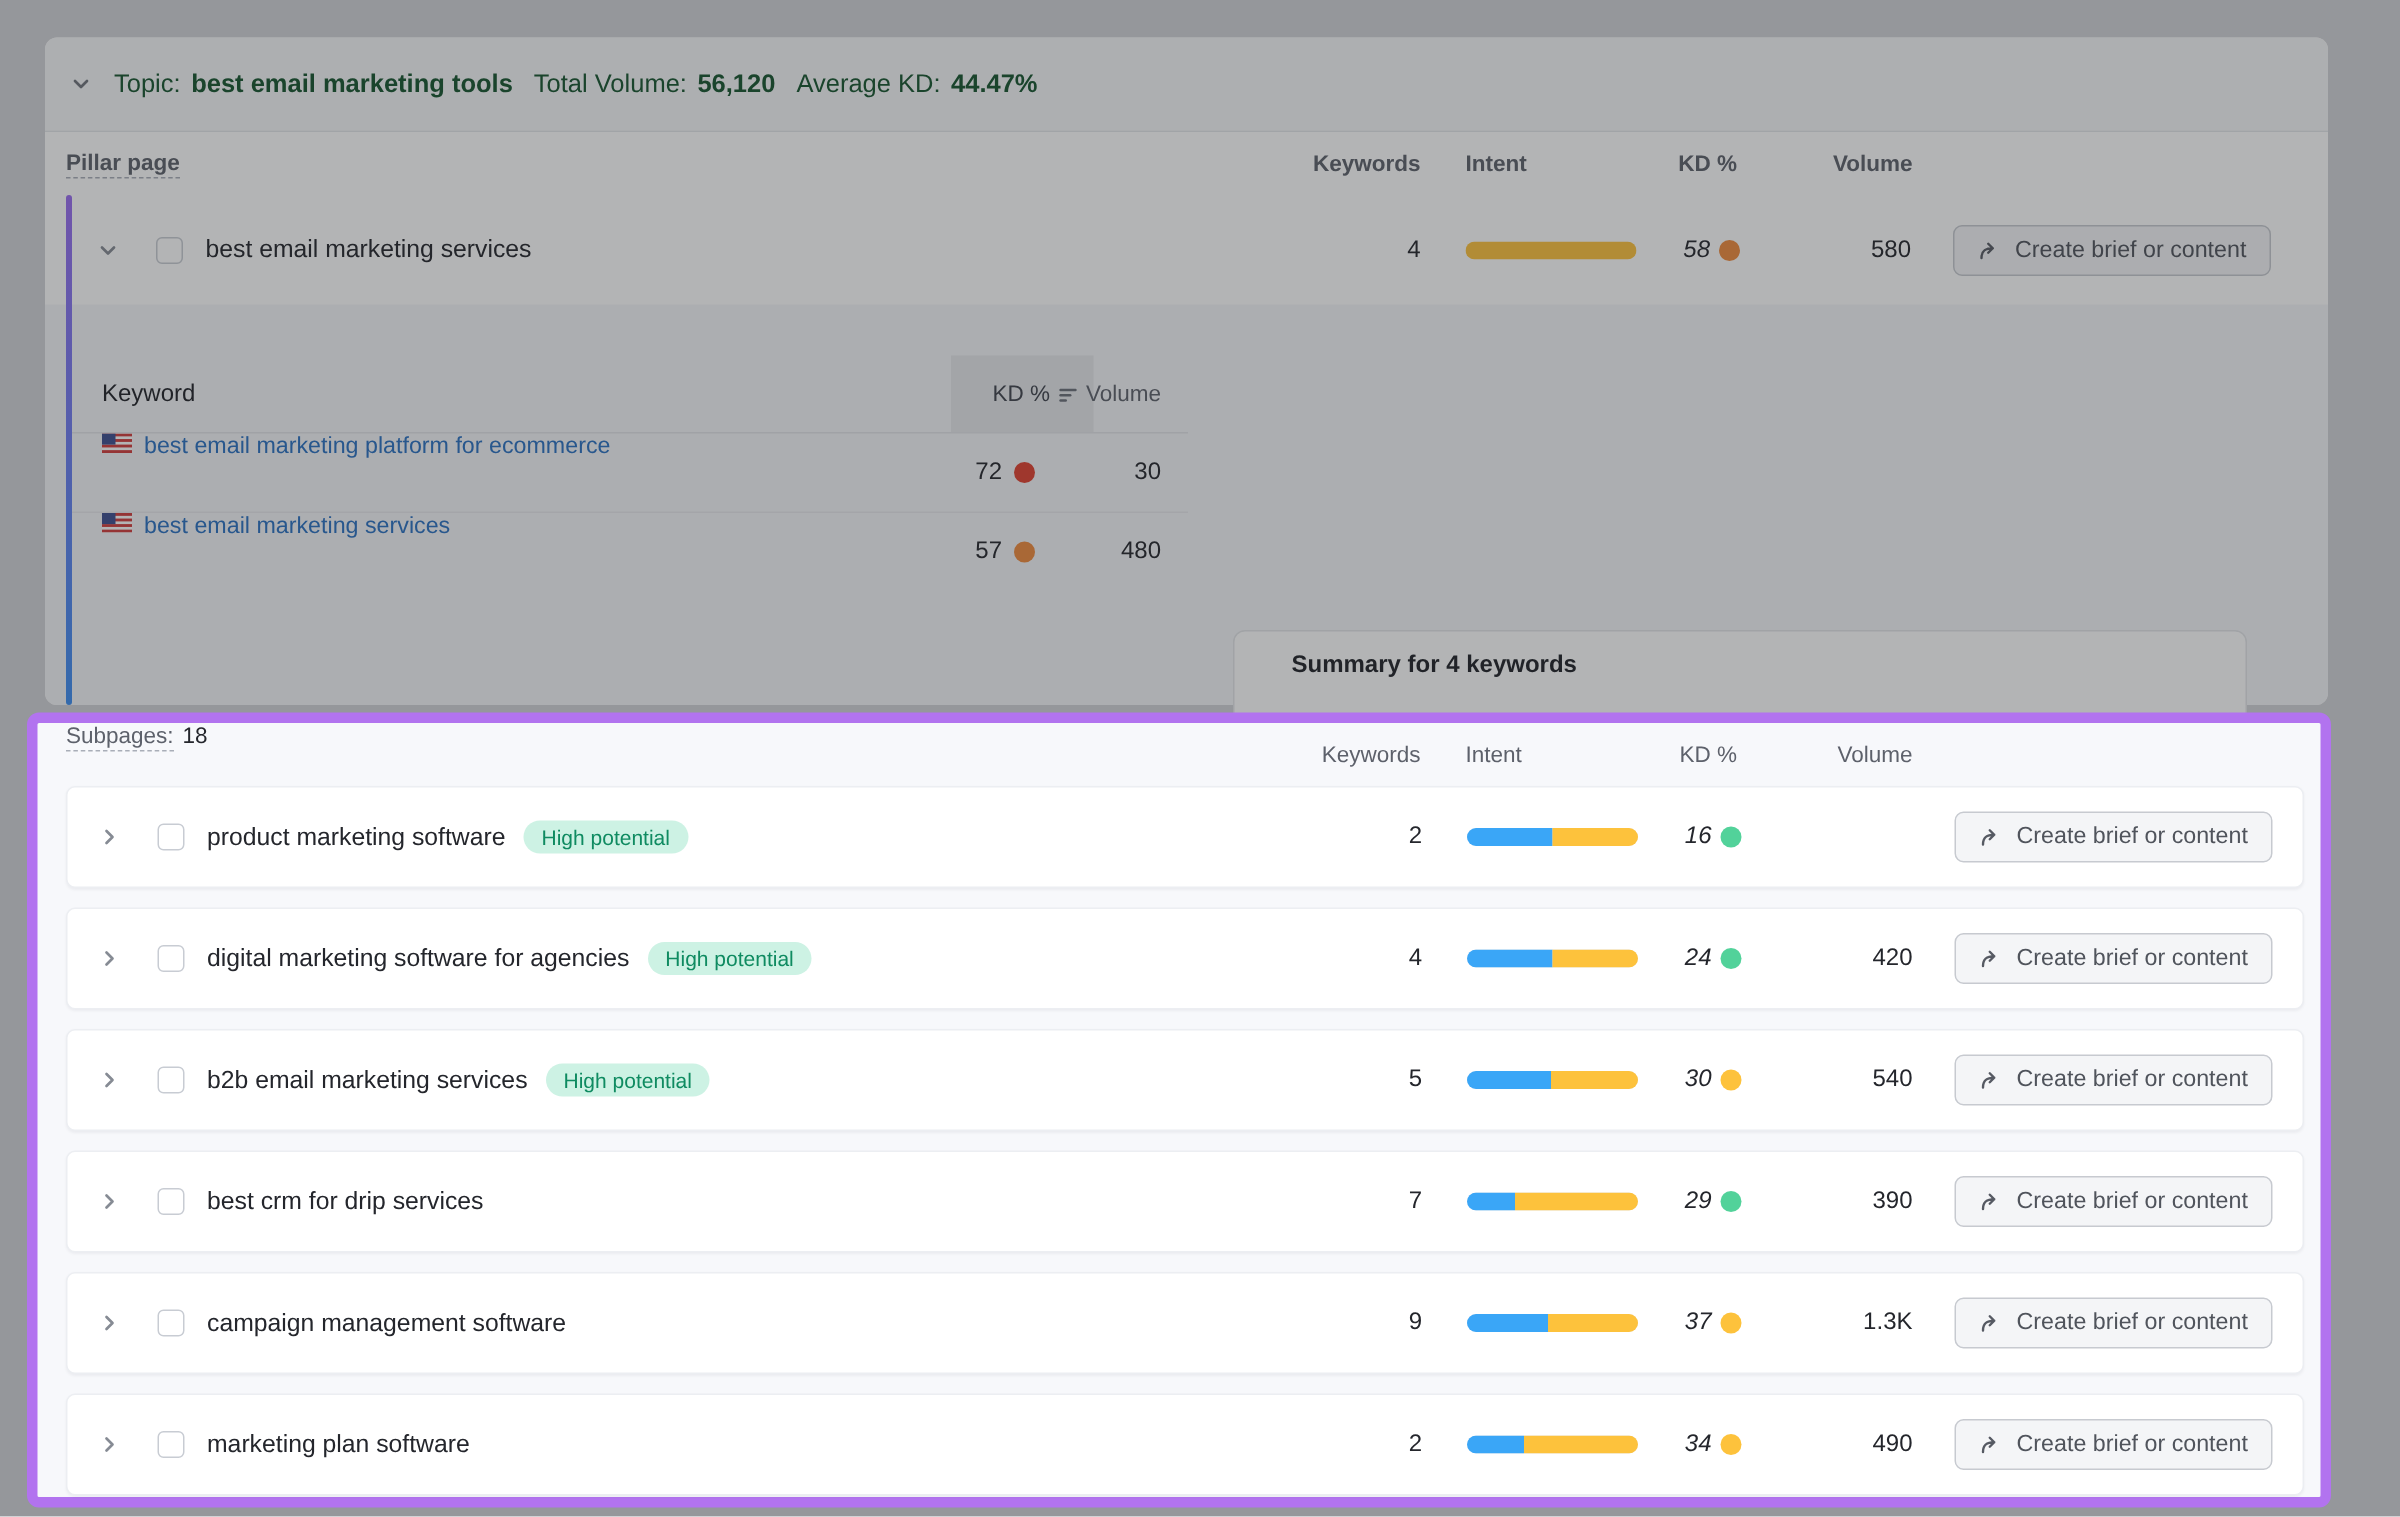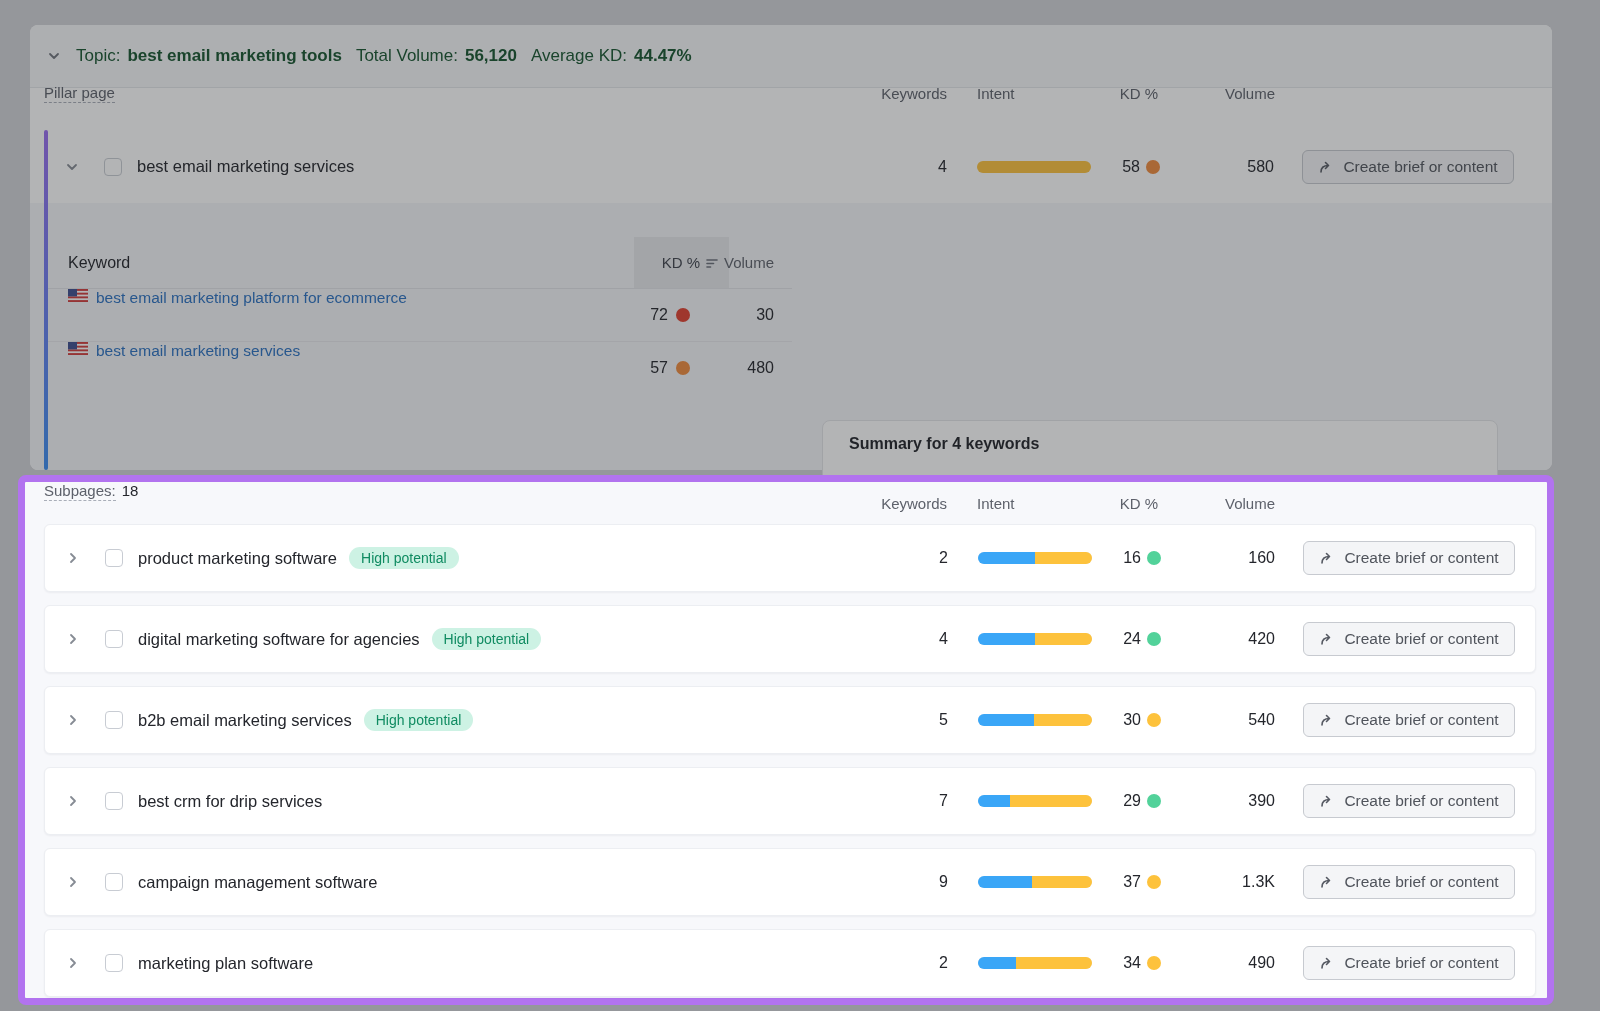--- a/index.html
+++ b/index.html
@@ -26,42 +26,42 @@
   .pillar-row{position:absolute;left:0;top:105px;width:100%;height:73px;background:#fff;}
   .row-inner{position:absolute;left:14px;top:0;width:1492px;height:100%;}
   .chev{position:absolute;left:20px;top:50%;transform:translateY(-50%);width:16px;height:16px;cursor:pointer;}
   .cb{position:absolute;left:60px;top:50%;transform:translateY(-50%);width:18px;height:18px;border:1.5px solid #c8ccd3;border-radius:4px;background:#fff;box-sizing:border-box;cursor:pointer;}
   .row-left{position:absolute;left:93px;top:0;height:100%;display:flex;align-items:center;gap:12px;}
   .row-title{font-size:16.5px;color:#24262c;white-space:nowrap;}
   .badge{background:#cdf2e4;color:#0f8b61;font-size:14px;padding:3px 12px;border-radius:13px;white-space:nowrap;}
   .cnt{left:803px;width:100px;font-size:16px;}
   .intent-bar{position:absolute;left:933px;top:50%;transform:translateY(-50%);width:114px;height:12px;border-radius:6px;overflow:hidden;display:flex;background:#e8e9ed;}
   .seg{height:100%;}
-  .kdv{left:1016px;width:80px;font-size:16px;}
+  .kdv{left:1016px;width:80px;font-size:16px;font-style:italic;}
   .kd-dot{position:absolute;left:1102px;top:50%;transform:translateY(-50%);width:14px;height:14px;border-radius:50%;}
   .vol{left:1130px;width:100px;font-size:16px;}
   .btn{position:absolute;left:1258px;top:50%;transform:translateY(-50%);width:212px;height:34px;border:1px solid #c7cad0;border-radius:6px;background:#f4f5f7;display:flex;align-items:center;justify-content:center;gap:9px;font-size:15.5px;color:#50545c;font-family:"Liberation Sans",sans-serif;cursor:pointer;}
   
   .expanded{position:absolute;left:0;top:178px;right:0;bottom:0;background:#f5f6f9;border-radius:0 0 8px 8px;}
   .grad-border{position:absolute;left:14px;top:105px;width:4px;bottom:0;background:linear-gradient(180deg,#9a6cf0 0%,#3c8ef2 100%);border-radius:2px;z-index:2;}
   .kw-table{position:absolute;left:18px;top:34px;width:744px;}
   .kw-head{position:relative;height:51px;border-bottom:1px solid #e2e3e8;}
   .kw-head .kw-c{position:absolute;left:20px;top:0;height:100%;display:flex;align-items:center;font-weight:400;font-size:16px;color:#1f2127;}
   .kd-sort-cell{position:absolute;left:586px;top:0;width:95px;height:100%;background:#e6e8ec;display:flex;align-items:center;justify-content:flex-end;padding-right:10px;box-sizing:border-box;gap:6px;cursor:pointer;}
   .kw-vol-h{position:absolute;left:626px;width:100px;top:0;height:100%;}
   .kw-row{position:relative;height:52px;border-bottom:1px solid #e8e9ed;}
   .kw-row:last-child{border-bottom:none;}
   .kw-link-wrap{position:absolute;left:20px;top:0;height:100%;display:flex;align-items:flex-start;gap:8px;}
   .kw-link{font-size:15.5px;color:#2a71c2;text-decoration:none;cursor:pointer;}
   .kw-kd{position:absolute;left:540px;width:80px;top:0;height:100%;font-size:16px;}
   .kw-dot{position:absolute;left:628px;top:50%;transform:translateY(-50%);width:14px;height:14px;border-radius:50%;}
   .kw-vol{position:absolute;left:626px;width:100px;top:0;height:100%;font-size:16px;}
   
   .summary{position:absolute;left:792px;top:217px;width:676px;height:192px;background:#fff;border:1px solid #e3e5e9;border-radius:8px;box-sizing:border-box;overflow:hidden;padding:14px 26px;}
-  .sum-title{font-size:16px;font-weight:700;color:#1f2127;margin:0 0 22px 0;}
+  .sum-title{font-size:16px;font-weight:700;color:#1f2127;margin:0 0 22px 12px;}
   .sum-h{font-size:15.5px;font-weight:700;color:#1f2127;margin:0 0 14px 0;}
   .sum-flex{display:flex;}
   .sum-desc{width:310px;font-size:15.5px;color:#33363d;}
   .sum-stats{font-size:15.5px;color:#6b6f78;}
   .sum-stats div{margin-bottom:10px;}
   .sum-stats .v{color:#1f2127;font-weight:700;}
   .sum-intent-h{font-size:15.5px;font-weight:700;color:#1f2127;margin:20px 0 10px 0;}
   .intent-pill{width:96px;height:26px;border-radius:13px;background:#edbf4a;}
   
   .view-all-row{position:absolute;left:0;right:0;top:409px;height:36px;border-top:1px solid #e4e6ea;display:flex;align-items:center;justify-content:center;}
@@ -101,21 +101,21 @@
       <span class="grp">
         <span>Total Volume:</span>
         <span class="b">56,120</span>
       </span>
       <span class="grp">
         <span>Average KD:</span>
         <span class="b">44.47%</span>
       </span>
     </div>
 
-    <div class="cols-row" style="top:47px;">
+    <div class="cols-row" style="top:63px;font-weight:bold;">
       <span class="cell-abs" style="left:14px;">
           <span class="hdr-lbl dashed">Pillar page</span>
         </span>
       <span class="cell-abs ra hdr-lbl" style="left:817px;width:100px;">Keywords</span>
       <span class="cell-abs hdr-lbl" style="left:947px;">Intent</span>
       <span class="cell-abs ra hdr-lbl" style="left:1048px;width:80px;">KD %</span>
       <span class="cell-abs ra hdr-lbl" style="left:1145px;width:100px;">Volume</span>
     </div>
     <div class="hr-line" style="top:105px;"></div>
 
@@ -268,21 +268,20 @@
             <span class="row-title">product marketing software</span>
             <span class="badge">High potential</span>
           </span>
           <span class="cell-abs ra cnt">2</span>
           <span class="intent-bar">
             <span class="seg" style="background: rgb(58, 166, 247); width: 50%;"></span>
             <span class="seg" style="flex: 1 1 0%; background: rgb(253, 194, 60);"></span>
           </span>
           <span class="cell-abs ra kdv">16</span>
           <span class="kd-dot" style="background: rgb(82, 210, 154);"></span>
-          <span class="cell-abs ra vol">160</span>
           <button class="btn">
             <span class="icon">
               <svg width="16" height="16" viewBox="0 0 16 16">
                 <path d="M3 13 C3 8.2 5.5 6.5 10.5 6.5 M10.5 6.5 L7.5 3.5 M10.5 6.5 L7.5 9.5" fill="none" stroke="#565a63" stroke-width="1.6" stroke-linecap="round" stroke-linejoin="round"></path>
               </svg>
             </span>
             <span>Create brief or content</span>
           </button>
         </div>
 

